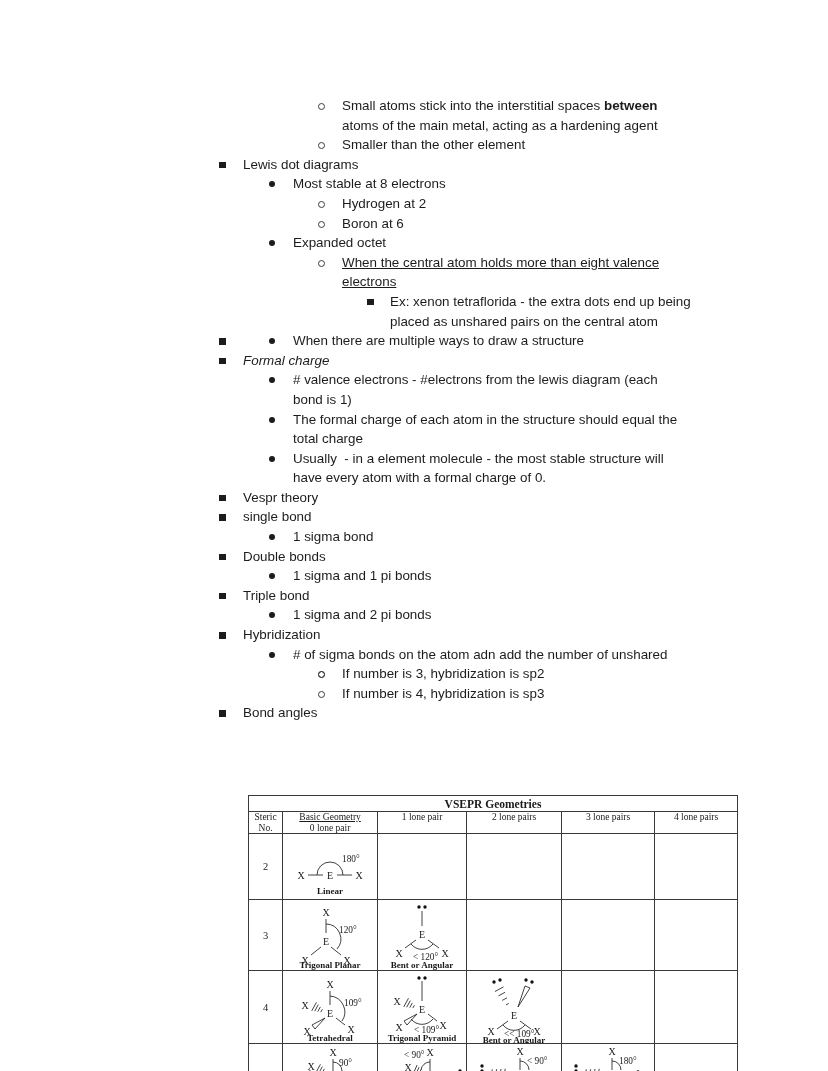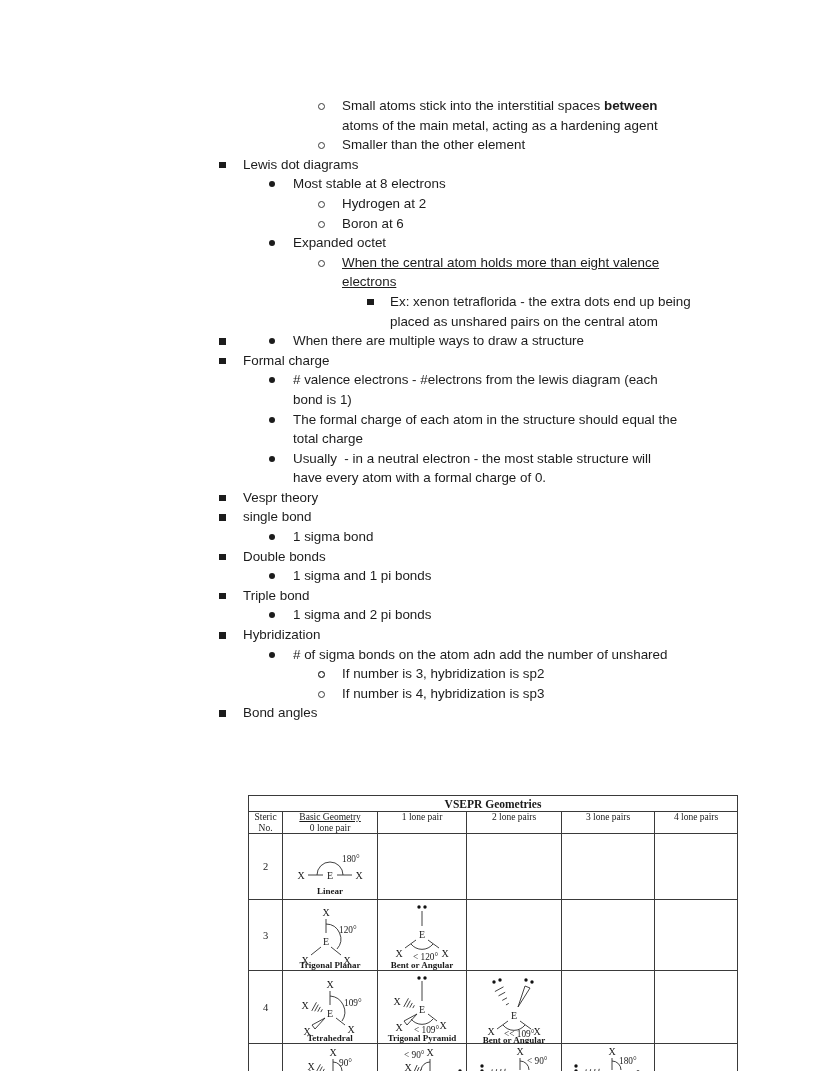--- a/index.html
+++ b/index.html
@@ -74,37 +74,37 @@
         <div class="note-line">Ex: xenon tetraflorida - the extra dots end up being</div>
         <div class="note-line">placed as unshared pairs on the central atom</div>
       </div>
       <div class="note-item" style="padding-left: 243px;">
         <span class="b b-sq" style="left: 219px; top: 7px;"></span>
       </div>
       <div class="note-item" style="padding-left: 293px;">
         <span class="b b-disc" style="left: 269px; top: 7px;"></span>
         <div class="note-line">When there are multiple ways to draw a structure</div>
       </div>
-      <div class="note-item" style="padding-left: 243px;">
+      <div class="note-item" style="padding-left: 243px; font-style: italic;">
         <span class="b b-sq" style="left: 219px; top: 7px;"></span>
         <div class="note-line">Formal charge</div>
       </div>
       <div class="note-item" style="padding-left: 293px;">
         <span class="b b-disc" style="left: 269px; top: 7px;"></span>
         <div class="note-line"># valence electrons - #electrons from the lewis diagram (each</div>
         <div class="note-line">bond is 1)</div>
       </div>
       <div class="note-item" style="padding-left: 293px;">
         <span class="b b-disc" style="left: 269px; top: 7px;"></span>
         <div class="note-line">The formal charge of each atom in the structure should equal the</div>
         <div class="note-line">total charge</div>
       </div>
       <div class="note-item" style="padding-left: 293px;">
         <span class="b b-disc" style="left: 269px; top: 7px;"></span>
-        <div class="note-line">Usually  - in a neutral electron - the most stable structure will</div>
+        <div class="note-line">Usually  - in a element molecule - the most stable structure will</div>
         <div class="note-line">have every atom with a formal charge of 0.</div>
       </div>
       <div class="note-item" style="padding-left: 243px;">
         <span class="b b-sq" style="left: 219px; top: 7px;"></span>
         <div class="note-line">Vespr theory</div>
       </div>
       <div class="note-item" style="padding-left: 243px;">
         <span class="b b-sq" style="left: 219px; top: 7px;"></span>
         <div class="note-line">single bond</div>
       </div>

